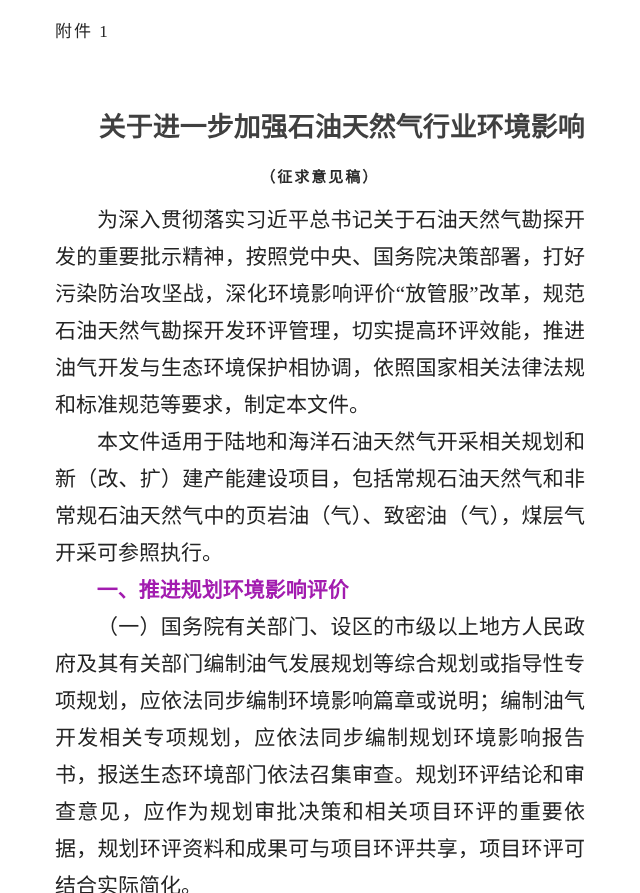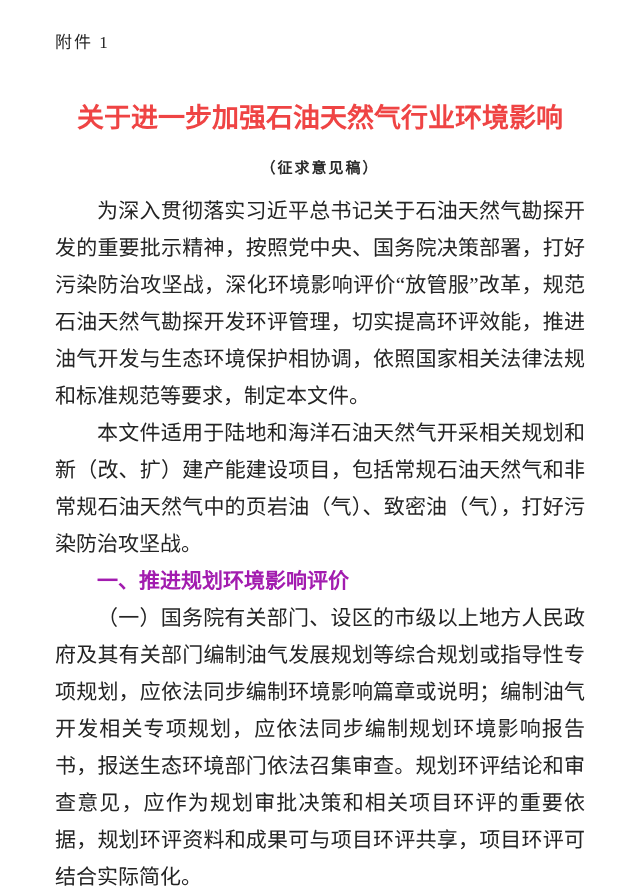--- a/index.html
+++ b/index.html
@@ -7,36 +7,36 @@
     width: 640px;
     background: #ffffff;
     font-family: "Liberation Serif", "DejaVu Serif", serif;
   }
   .page {
     position: relative;
     width: 640px;
     height: 893px;
     background: #ffffff;
     color: #1f1f1f;
-    padding: 31px 55px 30px 55px;
+    padding: 20px 55px 30px 55px;
     overflow: hidden;
   }
   .attachment-label {
     font-size: 17px;
     line-height: 24px;
     color: #262626;
     letter-spacing: 2px;
   }
   .doc-title {
-    margin-top: 44px;
-    text-align: center;
+    margin-top: 64px;
+    text-align: right;
     font-size: 27px;
     line-height: 39px;
     font-weight: 700;
-    color: #ef4444;
+    color: #404040;
     letter-spacing: 0px;
   }
   .doc-subtitle {
     margin-top: 18px;
     text-align: center;
     font-size: 15px;
     font-weight: 700;
     color: #2a2a2a;
     letter-spacing: 2px;
   }
@@ -66,18 +66,18 @@
   <div class="attachment-label">附件 1</div>
 
   <h1 class="doc-title">
     <span>关于进一步加强石油天然气行业环境影响</span><br>
   </h1>
 
   <div class="doc-subtitle">（征求意见稿）</div>
 
   <div class="doc-body">
     <p>为深入贯彻落实习近平总书记关于石油天然气勘探开发的重要批示精神，按照党中央、国务院决策部署，打好污染防治攻坚战，深化环境影响评价“放管服”改革，规范石油天然气勘探开发环评管理，切实提高环评效能，推进油气开发与生态环境保护相协调，依照国家相关法律法规和标准规范等要求，制定本文件。</p>
-    <p>本文件适用于陆地和海洋石油天然气开采相关规划和新（改、扩）建产能建设项目，包括常规石油天然气和非常规石油天然气中的页岩油（气）、致密油（气），打好污染防治攻坚战。</p>
+    <p>本文件适用于陆地和海洋石油天然气开采相关规划和新（改、扩）建产能建设项目，包括常规石油天然气和非常规石油天然气中的页岩油（气）、致密油（气），煤层气开采可参照执行。</p>
     <p class="section-heading">一、推进规划环境影响评价</p>
     <p>（一）国务院有关部门、设区的市级以上地方人民政府及其有关部门编制油气发展规划等综合规划或指导性专项规划，应依法同步编制环境影响篇章或说明；编制油气开发相关专项规划，应依法同步编制规划环境影响报告书，报送生态环境部门依法召集审查。规划环评结论和审查意见，应作为规划审批决策和相关项目环评的重要依据，规划环评资料和成果可与项目环评共享，项目环评可结合实际简化。</p>
   </div>
 
 </div>
 
 </body></html>

